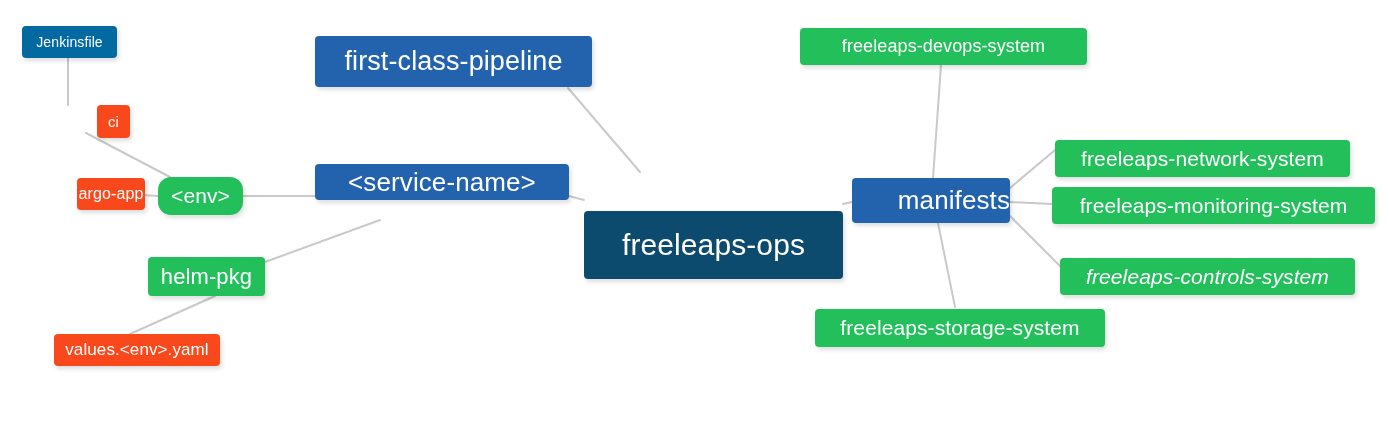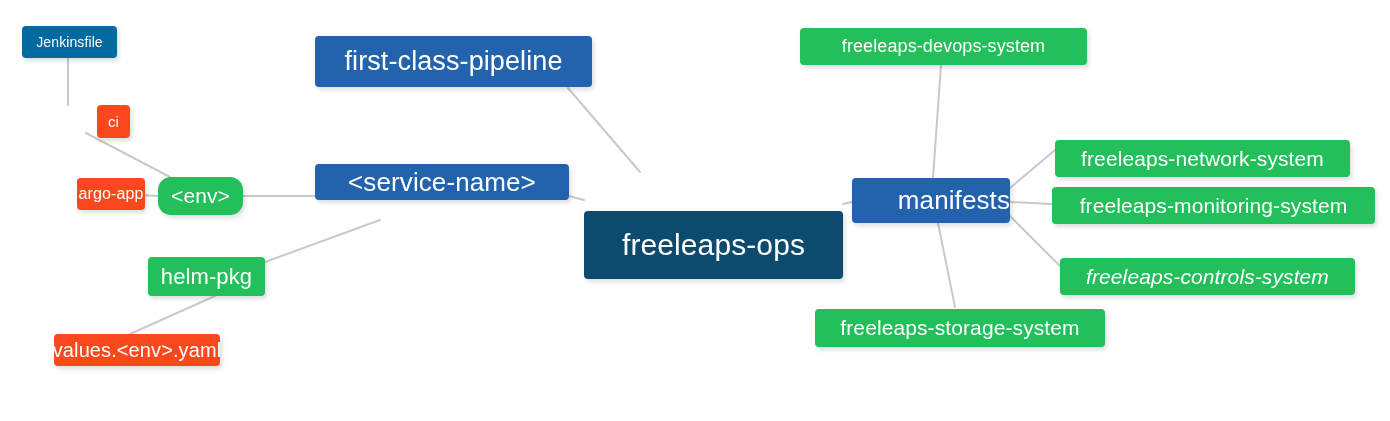--- a/index.html
+++ b/index.html
@@ -57,21 +57,21 @@
       </div>
       <div class="node n-red" style="left: 53px; top: 105px; width: 33px; height: 33px; font-size: 15px;">
         <span>ci</span>
       </div>
       <div class="node n-orange" style="left: 22px; top: 26px; width: 95px; height: 32px; font-size: 14px;">
         <span>Jenkinsfile</span>
       </div>
       <div class="node n-red" style="left: 33px; top: 178px; width: 68px; height: 32px; font-size: 16px;">
         <span>argo-app</span>
       </div>
-      <div class="node n-red" style="left: 10px; top: 334px; width: 166px; height: 32px; font-size: 20px;">
+      <div class="node n-red" style="left: 10px; top: 334px; width: 166px; height: 32px; font-size: 17px;">
         <span>values.&lt;env&gt;.yaml</span>
       </div>
       <div class="node n-green" style="left: 800px; top: 28px; width: 287px; height: 37px; font-size: 18px;">
         <span>freeleaps-devops-system</span>
       </div>
       <div class="node n-green" style="left: 1055px; top: 113px; width: 295px; height: 37px; font-size: 21px; margin-top: 27px;">
         <span>freeleaps-network-system</span>
       </div>
       <div class="node n-green" style="left: 1052px; top: 187px; width: 323px; height: 37px; font-size: 21px;">
         <span>freeleaps-monitoring-system</span>

